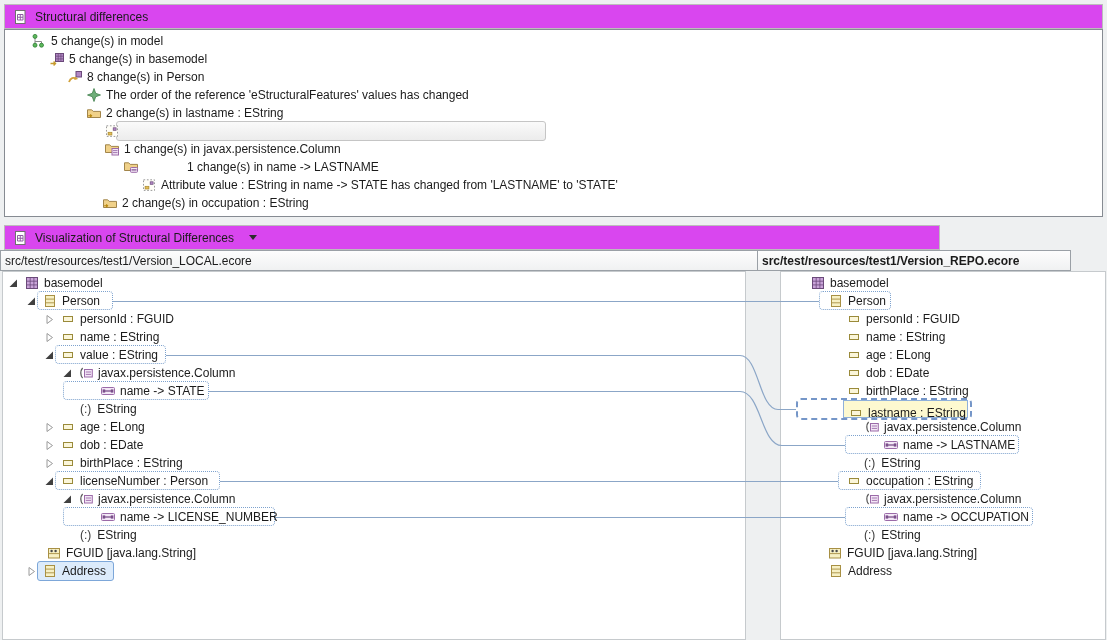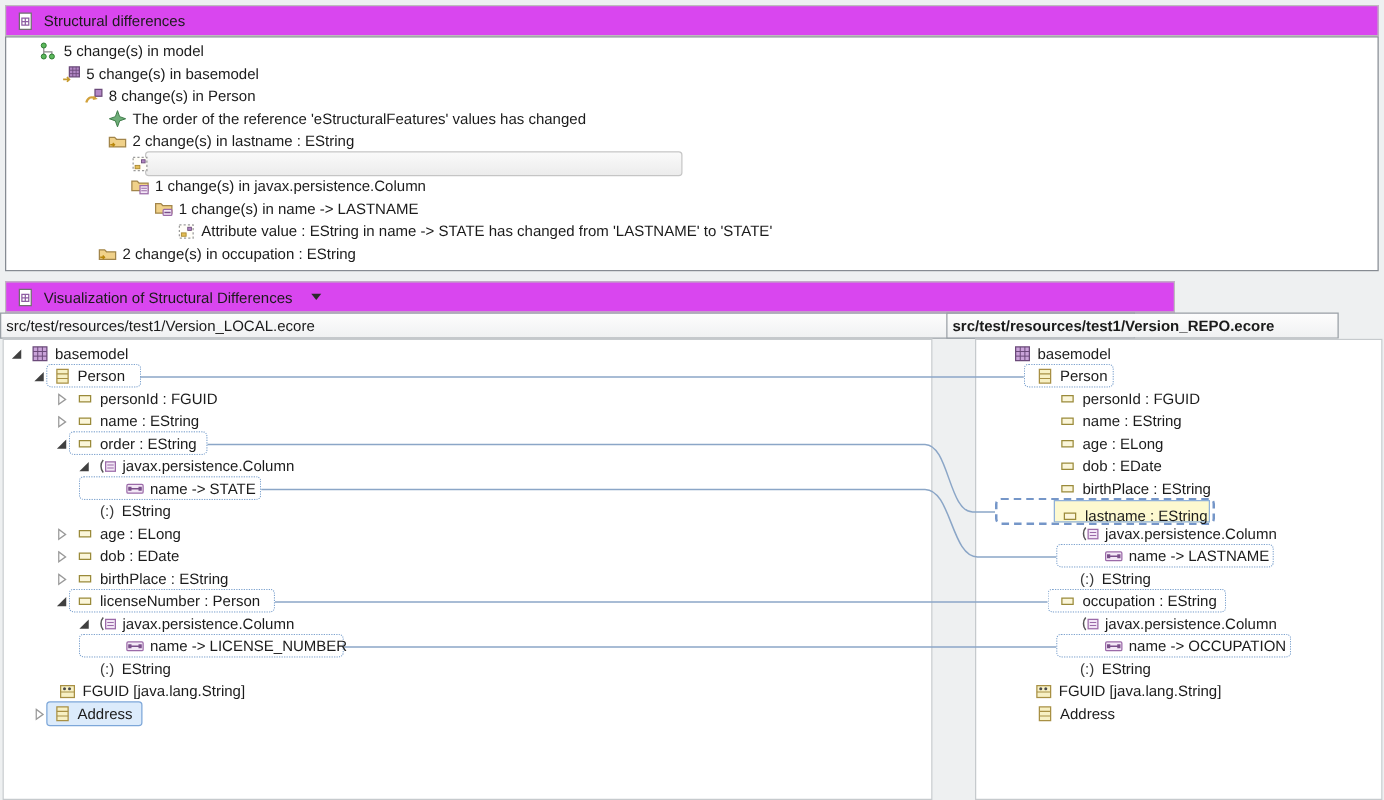--- a/index.html
+++ b/index.html
@@ -183,33 +183,33 @@
   <svg class="icn">
       <use href="#i-dotsq"></use>
     </svg>
 </div>
 <div class="trow" style="left:104px;top:140px;">
   <svg class="icn">
       <use href="#i-folder-ann"></use>
     </svg>
   <span class="lbl">1 change(s) in javax.persistence.Column</span>
 </div>
-<div class="trow" style="left:123px;top:158px;">
+<div class="trow" style="left:123px;top:158px;gap:44px;">
   <svg class="icn">
       <use href="#i-folder-entry"></use>
     </svg>
   <span class="lbl">1 change(s) in name -&gt; LASTNAME</span>
 </div>
 <div class="trow" style="left:141px;top:176px;">
   <svg class="icn">
       <use href="#i-dotsq"></use>
     </svg>
   <span class="lbl">Attribute value : EString in name -&gt; STATE has changed from 'LASTNAME' to 'STATE'</span>
 </div>
-<div class="trow" style="left:78px;top:194px;align-items:center;">
+<div class="trow" style="left:102px;top:194px;align-items:center;">
   <svg class="icn">
       <use href="#i-folder"></use>
     </svg>
   <span class="lbl">2 change(s) in occupation : EString</span>
 </div>
 
 <div class="panel-hdr" style="left:4px;top:225px;width:936px;height:25px;">
   <svg class="icn">
       <use href="#i-docgrid"></use>
     </svg>
@@ -297,21 +297,21 @@
 </div>
 <div class="trow" style="left:44px;top:346px;">
   <span class="exp">
       <svg width="11" height="11">
         <use href="#i-exp-open"></use>
       </svg>
     </span>
   <svg class="icn">
       <use href="#i-eattr"></use>
     </svg>
-  <span class="lbl">order : EString</span>
+  <span class="lbl">value : EString</span>
 </div>
 <div class="trow" style="left:62px;top:364px;">
   <span class="exp">
       <svg width="11" height="11">
         <use href="#i-exp-open"></use>
       </svg>
     </span>
   <svg class="icn">
       <use href="#i-eann"></use>
     </svg>

